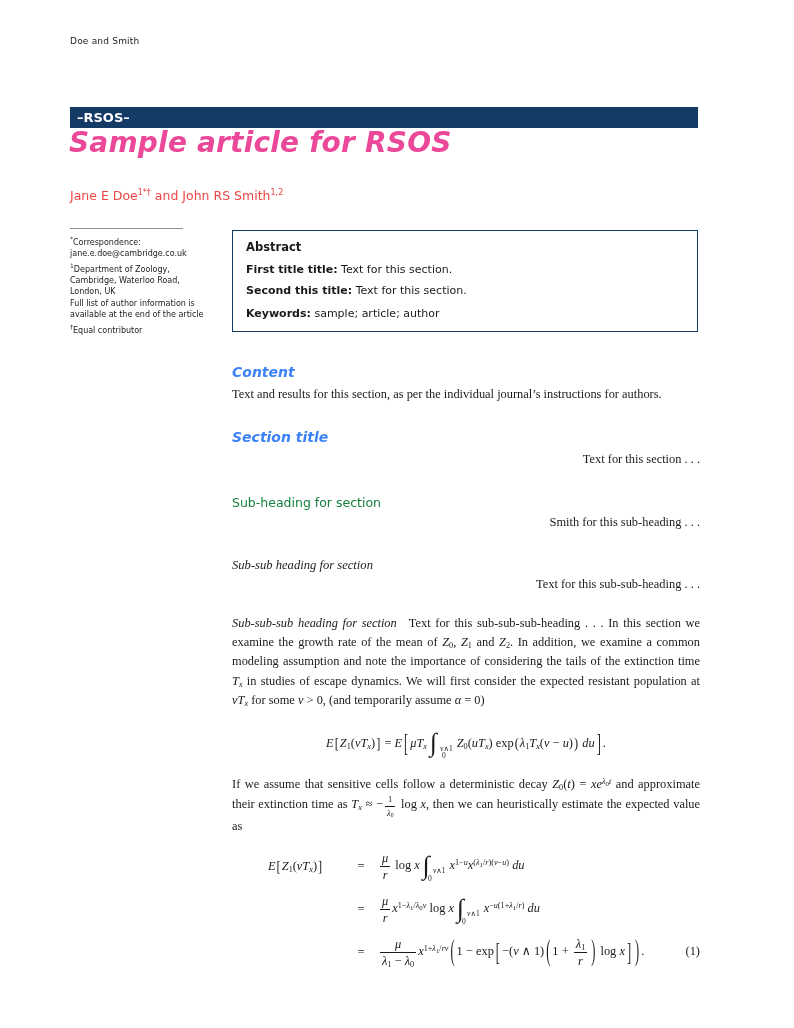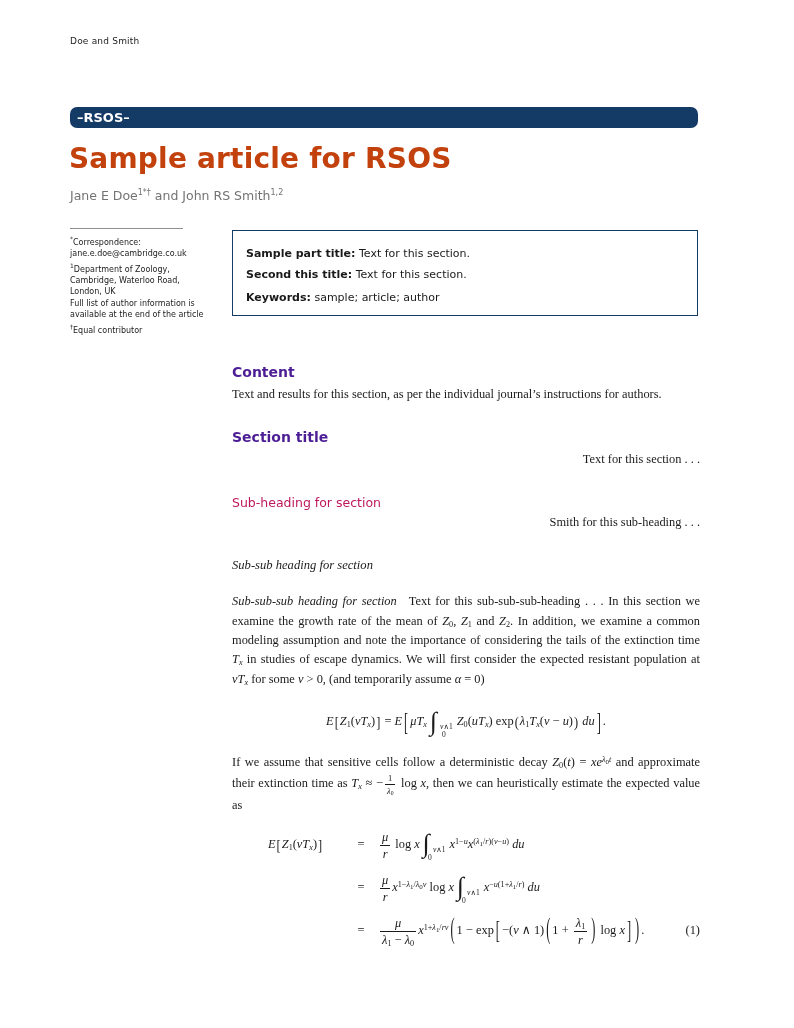--- a/index.html
+++ b/index.html
@@ -16,31 +16,31 @@
     position: absolute; left: 70px; top: 36px;
     font-size: 9px; color: #222; letter-spacing: 0.2px;
     font-family: "DejaVu Sans", sans-serif;
   }
   .banner {
     position: absolute; left: 70px; top: 107px;
     width: 628px; height: 21px;
     color: #fff; font-weight: bold; font-size: 13px;
     line-height: 21px; padding-left: 7px;
     font-family: "DejaVu Sans", sans-serif;
-    border-radius: 7px;
   }
   .article-title {
-    position: absolute; left: 69px; top: 142px;
-    font-size: 28px; font-weight: bold; color: #c2410c;
+    position: absolute; left: 69px; top: 126px;
+    font-size: 28px; font-weight: bold; color: #ec4899;
     letter-spacing: 0.2px;
     font-family: "DejaVu Sans", sans-serif;
+    font-style: italic;
   }
   .authors {
     position: absolute; left: 70px; top: 188px;
-    font-size: 12.5px; color: #737373;
+    font-size: 12.5px; color: #ef4444;
     font-family: "DejaVu Sans", sans-serif;
   }
   .authors sup { font-size: 8px; }
   .sidebar {
     position: absolute; left: 70px; top: 228px; width: 142px;
     font-size: 8px; line-height: 11.5px; color: #222;
     font-family: "DejaVu Sans", sans-serif;
   }
   .sidebar .rule { width: 113px; border-top: 1px solid #8f8f8f; margin-bottom: 4px; }
   .sidebar sup { font-size: 6px; }
@@ -55,27 +55,27 @@
   .absbox .abs-row b { font-weight: bold; }
   .absbox .abs-row.kw { margin-top: 9px; }
 
   .main {
     position: absolute; left: 232px; top: 356px; width: 468px;
     font-family: "Liberation Serif", serif;
     font-size: 12.4px; line-height: 19.4px; color: #1a1a1a;
   }
   .main h2 {
     font-family: "DejaVu Sans", sans-serif;
-    font-size: 14px; font-weight: bold; color: #4c1d95;
-    margin: 25px 0 4px 0; line-height: 17px;
+    font-size: 14px; font-weight: bold; color: #3b82f6;
+    margin: 25px 0 4px 0; line-height: 17px; font-style: italic;
   }
   .main h2.first { margin-top: 8px; }
   .main h3 {
     font-family: "DejaVu Sans", sans-serif;
-    font-size: 12.5px; font-weight: normal; color: #be185d;
+    font-size: 12.5px; font-weight: normal; color: #15803d;
     margin: 25px 0 2px 0; line-height: 16px;
   }
   .main h4 {
     font-family: "Liberation Serif", serif;
     font-size: 12.6px; font-style: italic; font-weight: normal;
     margin: 25px 0 2px 0; line-height: 16px;
   }
   .main p { margin: 0; text-align: justify; }
   .main p.noj { text-align: right; }
   .bigpara { margin-top: 19px !important; }
@@ -120,22 +120,23 @@
 
 <div class="sidebar">
   <div class="rule"></div>
   <p class="sb-line"><sup>*</sup>Correspondence:<br>jane.e.doe@cambridge.co.uk</p>
   <p class="sb-line"><sup>1</sup>Department of Zoology,<br>Cambridge, Waterloo Road,<br>London, UK</p>
   <p class="sb-line">Full list of author information is<br>available at the end of the article</p>
   <p class="sb-line"><sup>†</sup>Equal contributor</p>
 </div>
 
 <div class="absbox" id="absbox" style="border-color: rgb(20, 58, 102);">
+  <div class="abs-head">Abstract</div>
   <div class="abs-row">
-    <b>Sample part title:</b>
+    <b>First title title:</b>
     <span>Text for this section.</span>
   </div>
   <div class="abs-row">
     <b>Second this title:</b>
     <span>Text for this section.</span>
   </div>
   <div class="abs-row kw">
     <b>Keywords:</b>
     <span>sample; article; author</span>
   </div>
@@ -145,20 +146,21 @@
   <h2 class="first">Content</h2>
   <p>Text and results for this section, as per the individual journal’s instructions for authors.</p>
 
   <h2>Section title</h2>
   <p class="noj">Text for this section . . .</p>
 
   <h3>Sub-heading for section</h3>
   <p class="noj">Smith for this sub-heading . . .</p>
 
   <h4>Sub-sub heading for section</h4>
+  <p class="noj">Text for this sub-sub-heading . . .</p>
 
   <p class="bigpara e"><span class="runin">Sub-sub-sub heading for section</span><span>Text for this sub-sub-sub-heading . . . In this section we examine the growth rate of the mean of <i>Z</i><sub>0</sub>, <i>Z</i><sub>1</sub> and <i>Z</i><sub>2</sub>. In addition, we examine a common modeling assumption and note the importance of considering the tails of the extinction time <i>T<sub>x</sub></i> in studies of escape dynamics. We will first consider the expected resistant population at <i>vT<sub>x</sub></i> for some <i>v</i> &gt; 0, (and temporarily assume <i>α</i> = 0)</span></p>
 
   <div class="eq1 e"><i>E</i><span class="bd b2">[</span><i>Z</i><sub>1</sub>(<i>vT<sub>x</sub></i>)<span class="bd b2">]</span> = <i>E</i><span class="bd b1">[</span><i>μT<sub>x</sub></i><span class="int">∫</span><span class="lims">
         <span class="lsup"><i>v</i>∧1</span>
         <span class="lsub">0</span>
       </span><i>Z</i><sub>0</sub>(<i>uT<sub>x</sub></i>) exp<span class="bd b2">(</span><i>λ</i><sub>1</sub><i>T<sub>x</sub></i>(<i>v</i> − <i>u</i>)<span class="bd b2">)</span> <i>du</i><span class="bd b1">]</span>.</div>
 
   <p class="e">If we assume that sensitive cells follow a deterministic decay <i>Z</i><sub>0</sub>(<i>t</i>) = <i>xe</i><sup><i>λ</i><sub>0</sub><i>t</i></sup> and approximate their extinction time as <i>T<sub>x</sub></i> ≈ −<span class="frac fsm"><span class="fn">1</span><span class="fd"><i>λ</i><sub>0</sub></span></span> log <i>x</i>, then we can heuristically estimate the expected value as</p>
 

